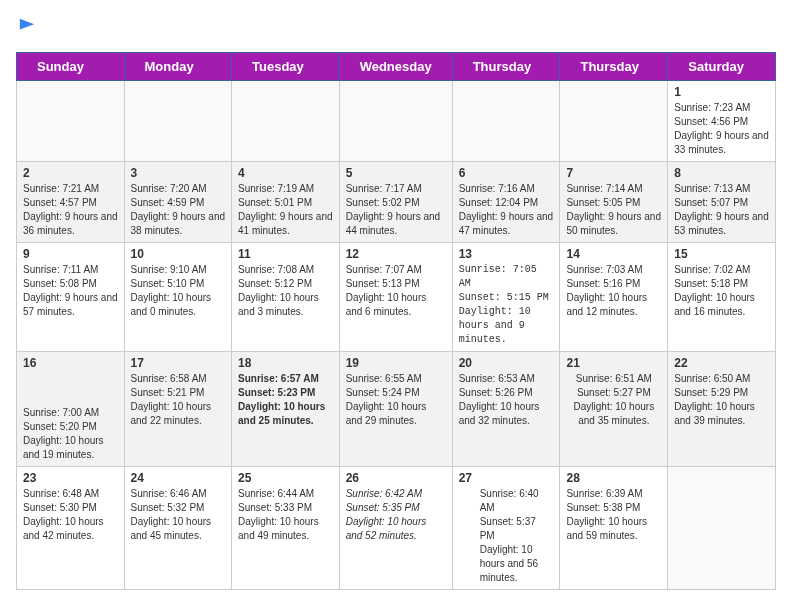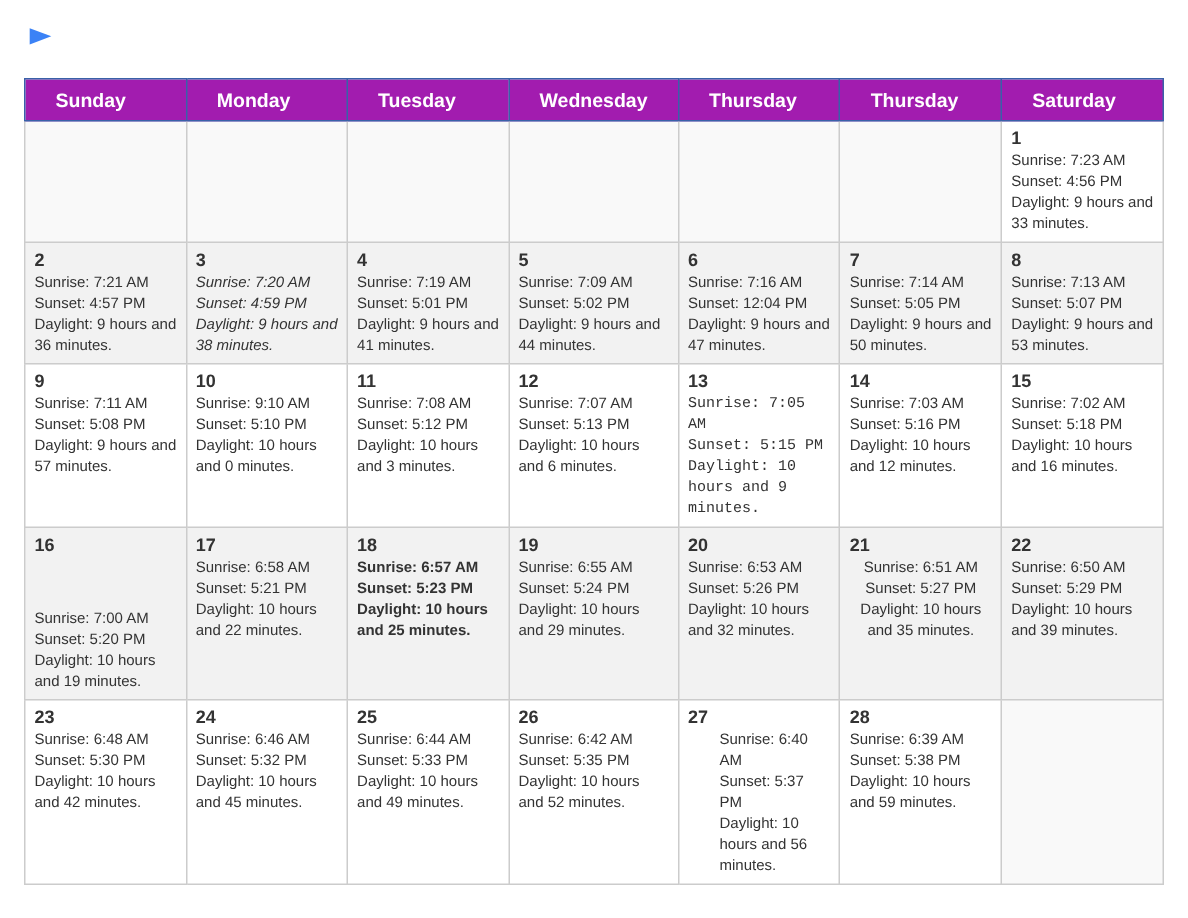--- a/index.html
+++ b/index.html
@@ -134,33 +134,33 @@
       </tr>
       <tr>
         <td>
           <span class="day-num">2</span>
           <div class="day-info" style="white-space: pre-line;">Sunrise: 7:21 AM
 Sunset: 4:57 PM
 Daylight: 9 hours and 36 minutes.</div>
         </td>
         <td>
           <span class="day-num">3</span>
-          <div class="day-info" style="white-space: pre-line; font-style: italic;">Sunrise: 7:20 AM
+          <div class="day-info" style="white-space: pre-line;">Sunrise: 7:20 AM
 Sunset: 4:59 PM
 Daylight: 9 hours and 38 minutes.</div>
         </td>
         <td>
           <span class="day-num">4</span>
           <div class="day-info" style="white-space: pre-line;">Sunrise: 7:19 AM
 Sunset: 5:01 PM
 Daylight: 9 hours and 41 minutes.</div>
         </td>
         <td>
           <span class="day-num">5</span>
-          <div class="day-info" style="white-space: pre-line;">Sunrise: 7:09 AM
+          <div class="day-info" style="white-space: pre-line;">Sunrise: 7:17 AM
 Sunset: 5:02 PM
 Daylight: 9 hours and 44 minutes.</div>
         </td>
         <td>
           <span class="day-num">6</span>
           <div class="day-info" style="white-space: pre-line;">Sunrise: 7:16 AM
 Sunset: 12:04 PM
 Daylight: 9 hours and 47 minutes.</div>
         </td>
         <td>
@@ -278,21 +278,21 @@
 Daylight: 10 hours and 45 minutes.</div>
         </td>
         <td>
           <span class="day-num">25</span>
           <div class="day-info" style="white-space: pre-line;">Sunrise: 6:44 AM
 Sunset: 5:33 PM
 Daylight: 10 hours and 49 minutes.</div>
         </td>
         <td>
           <span class="day-num">26</span>
-          <div class="day-info" style="white-space: pre-line;">Sunrise: 6:42 AM
+          <div class="day-info" style="white-space: pre-line; font-style: italic;">Sunrise: 6:42 AM
 Sunset: 5:35 PM
 Daylight: 10 hours and 52 minutes.</div>
         </td>
         <td>
           <span class="day-num">27</span>
           <div class="day-info" style="white-space: pre-line; margin-left: 21px;">Sunrise: 6:40 AM
 Sunset: 5:37 PM
 Daylight: 10 hours and 56 minutes.</div>
         </td>
         <td>

